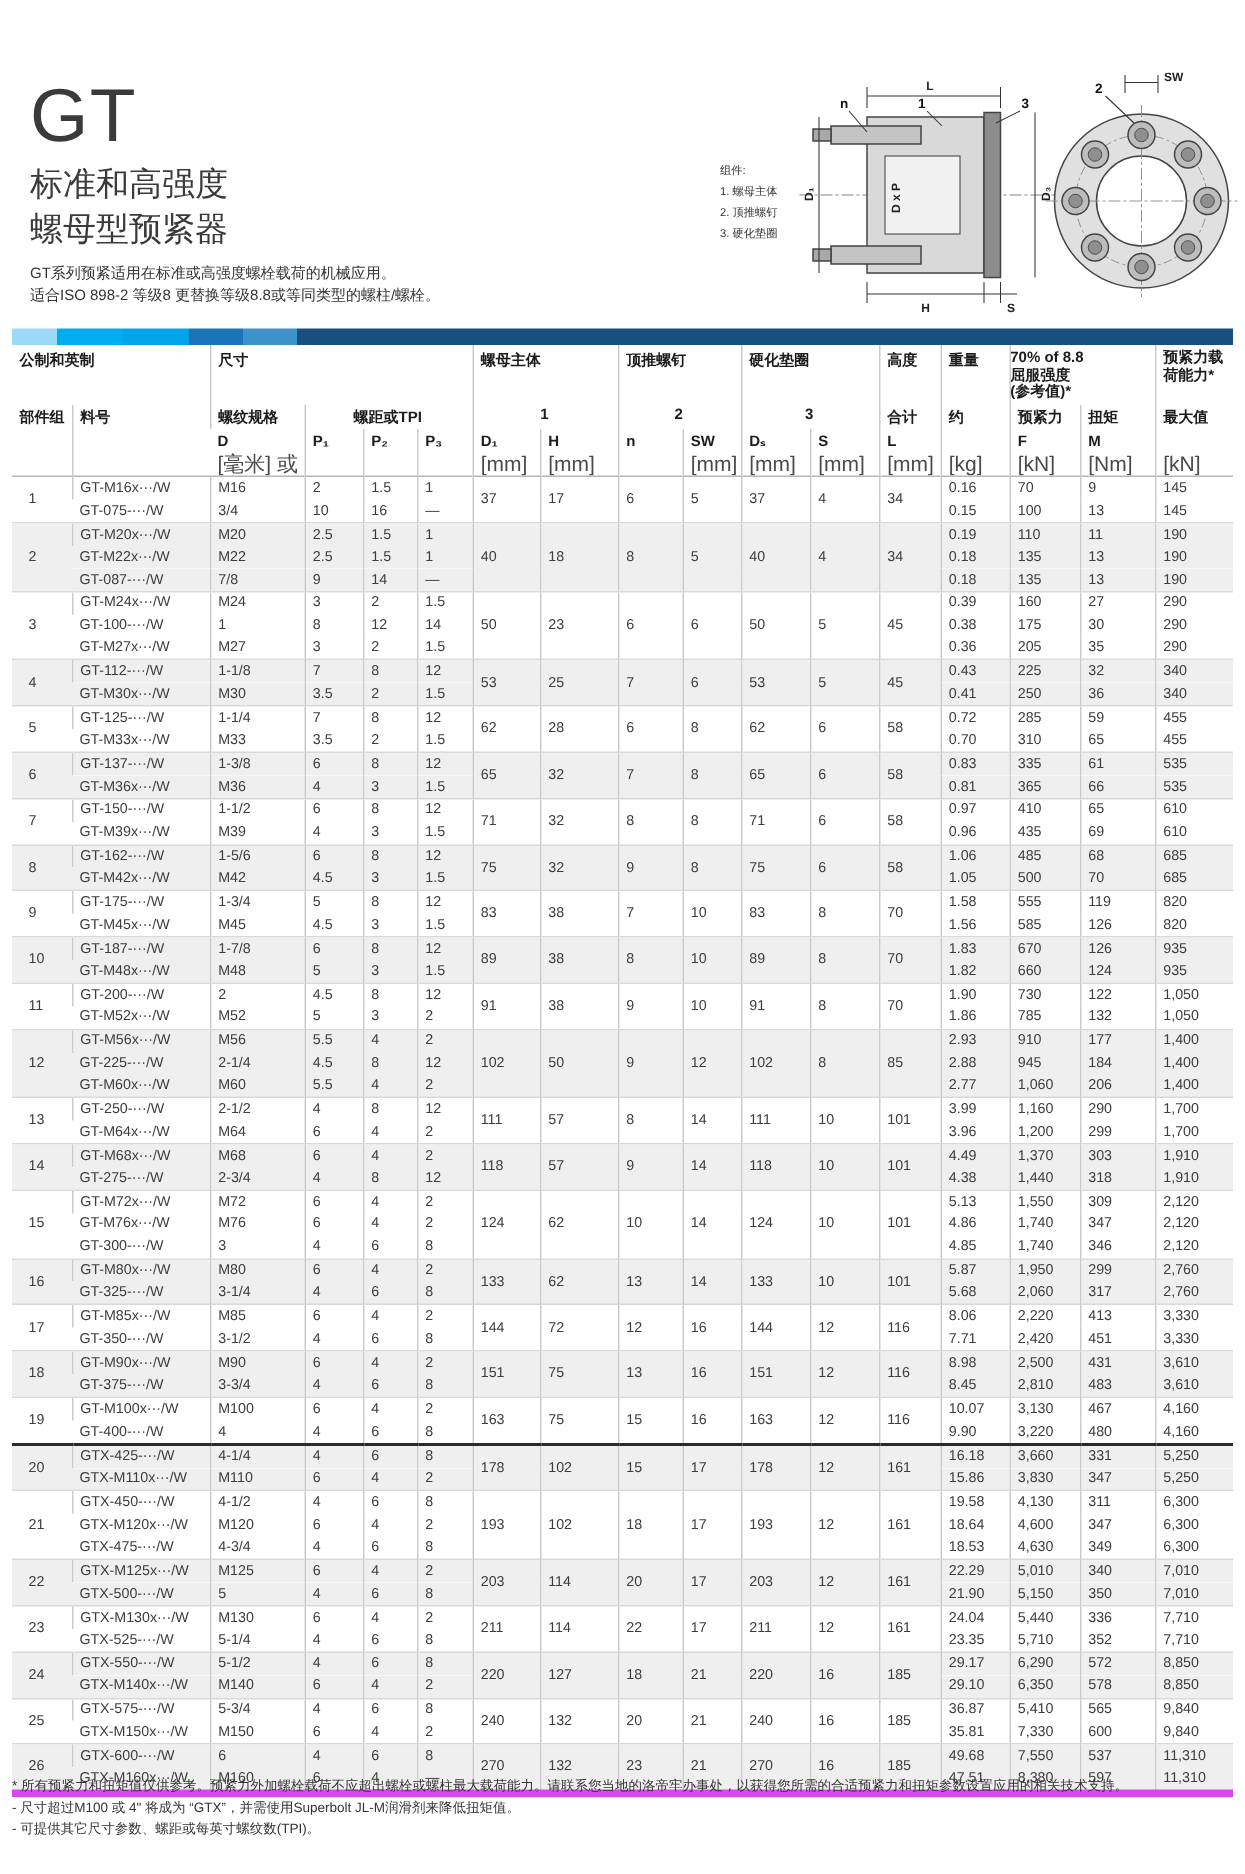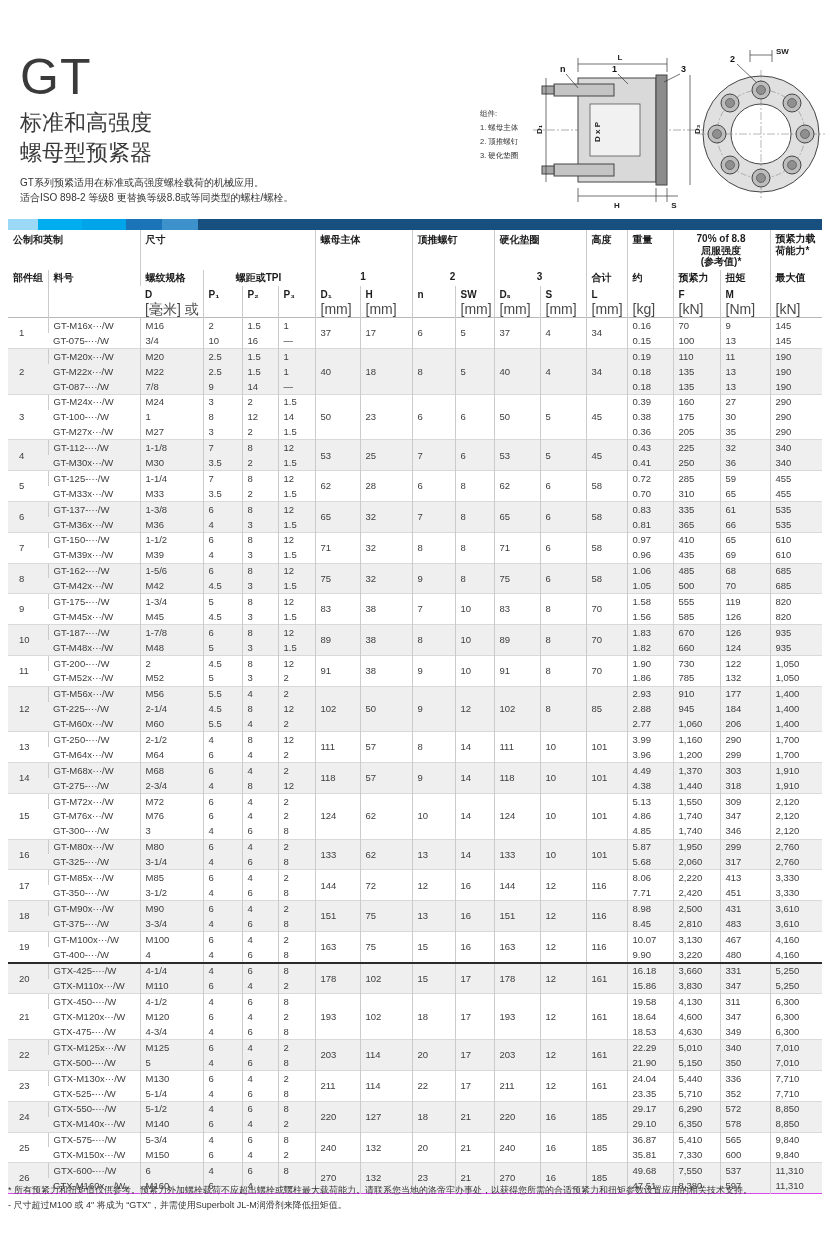--- a/index.html
+++ b/index.html
@@ -28,32 +28,32 @@
     border-left:1px solid #cbcbcb;white-space:nowrap;overflow:hidden;
   }
   table.spec th:first-child,table.spec td:first-child{border-left:none;}
   thead th{text-align:left;vertical-align:top;font-weight:bold;font-size:10px;
     padding:3px 1px 0 5px;color:#1c1c1c;}
   thead tr.r1 th{height:37px;}
   thead tr.r2 th{height:15px;vertical-align:top;padding-top:1px;}
   thead tr.r3 th{height:27px;}
   thead th.center{text-align:center;padding-left:0;}
   thead th.bottom{vertical-align:bottom;padding-bottom:15px;margin-top:44px;}
-  thead .yield3{line-height:1.15;text-align:center;}
+  thead .yield3{line-height:1.15;text-align:left;}
   thead .cap2{line-height:1.2;}
   thead .sym{font-weight:bold;line-height:1.15;}
   thead .unit{font-weight:normal;font-size:14px;color:#4a4a4a;line-height:1.2;}
   tbody td{font-size:9.5px;height:14.9px;line-height:1;padding:0 1px 0 5px;
     vertical-align:middle;color:#3d3d3d;}
   tbody td.no{padding-left:11px;}
   tbody tr.shaded td{background:#efefef;}
   tbody tr.group-start td{border-top:1px solid #d9d9d9;}
   tbody tr:first-child td{border-top:1px solid #b7b7b7;}
   tbody tr.gtx-divider td{border-top:2px solid #2a2a2a;}
-  table.spec{border-bottom:1px solid #d946ef;}
+  table.spec{border-bottom:5px solid #d946ef;}
   thead{border-bottom:1px solid #b7b7b7;}
 
   .footnotes{position:absolute;left:8px;top:1183px;width:818px;font-size:9px;
     color:#333;line-height:14.6px;}
 </style>
 </head>
 <body>
 
 <div class="title-block">
   <div class="gt-title">GT</div>
@@ -1114,13 +1114,14 @@
           <td>597</td>
           <td>11,310</td>
         </tr>
       </tbody>
 </table>
 </div>
 
 <div class="footnotes">
   <div>* 所有预紧力和扭矩值仅供参考。预紧力外加螺栓载荷不应超出螺栓或螺柱最大载荷能力。请联系您当地的洛帝牢办事处，以获得您所需的合适预紧力和扭矩参数设置应用的相关技术支持。</div>
   <div>- 尺寸超过M100 或 4" 将成为 “GTX”，并需使用Superbolt JL-M润滑剂来降低扭矩值。</div>
+  <div>- 可提供其它尺寸参数、螺距或每英寸螺纹数(TPI)。</div>
 </div>
 
 </body></html>

